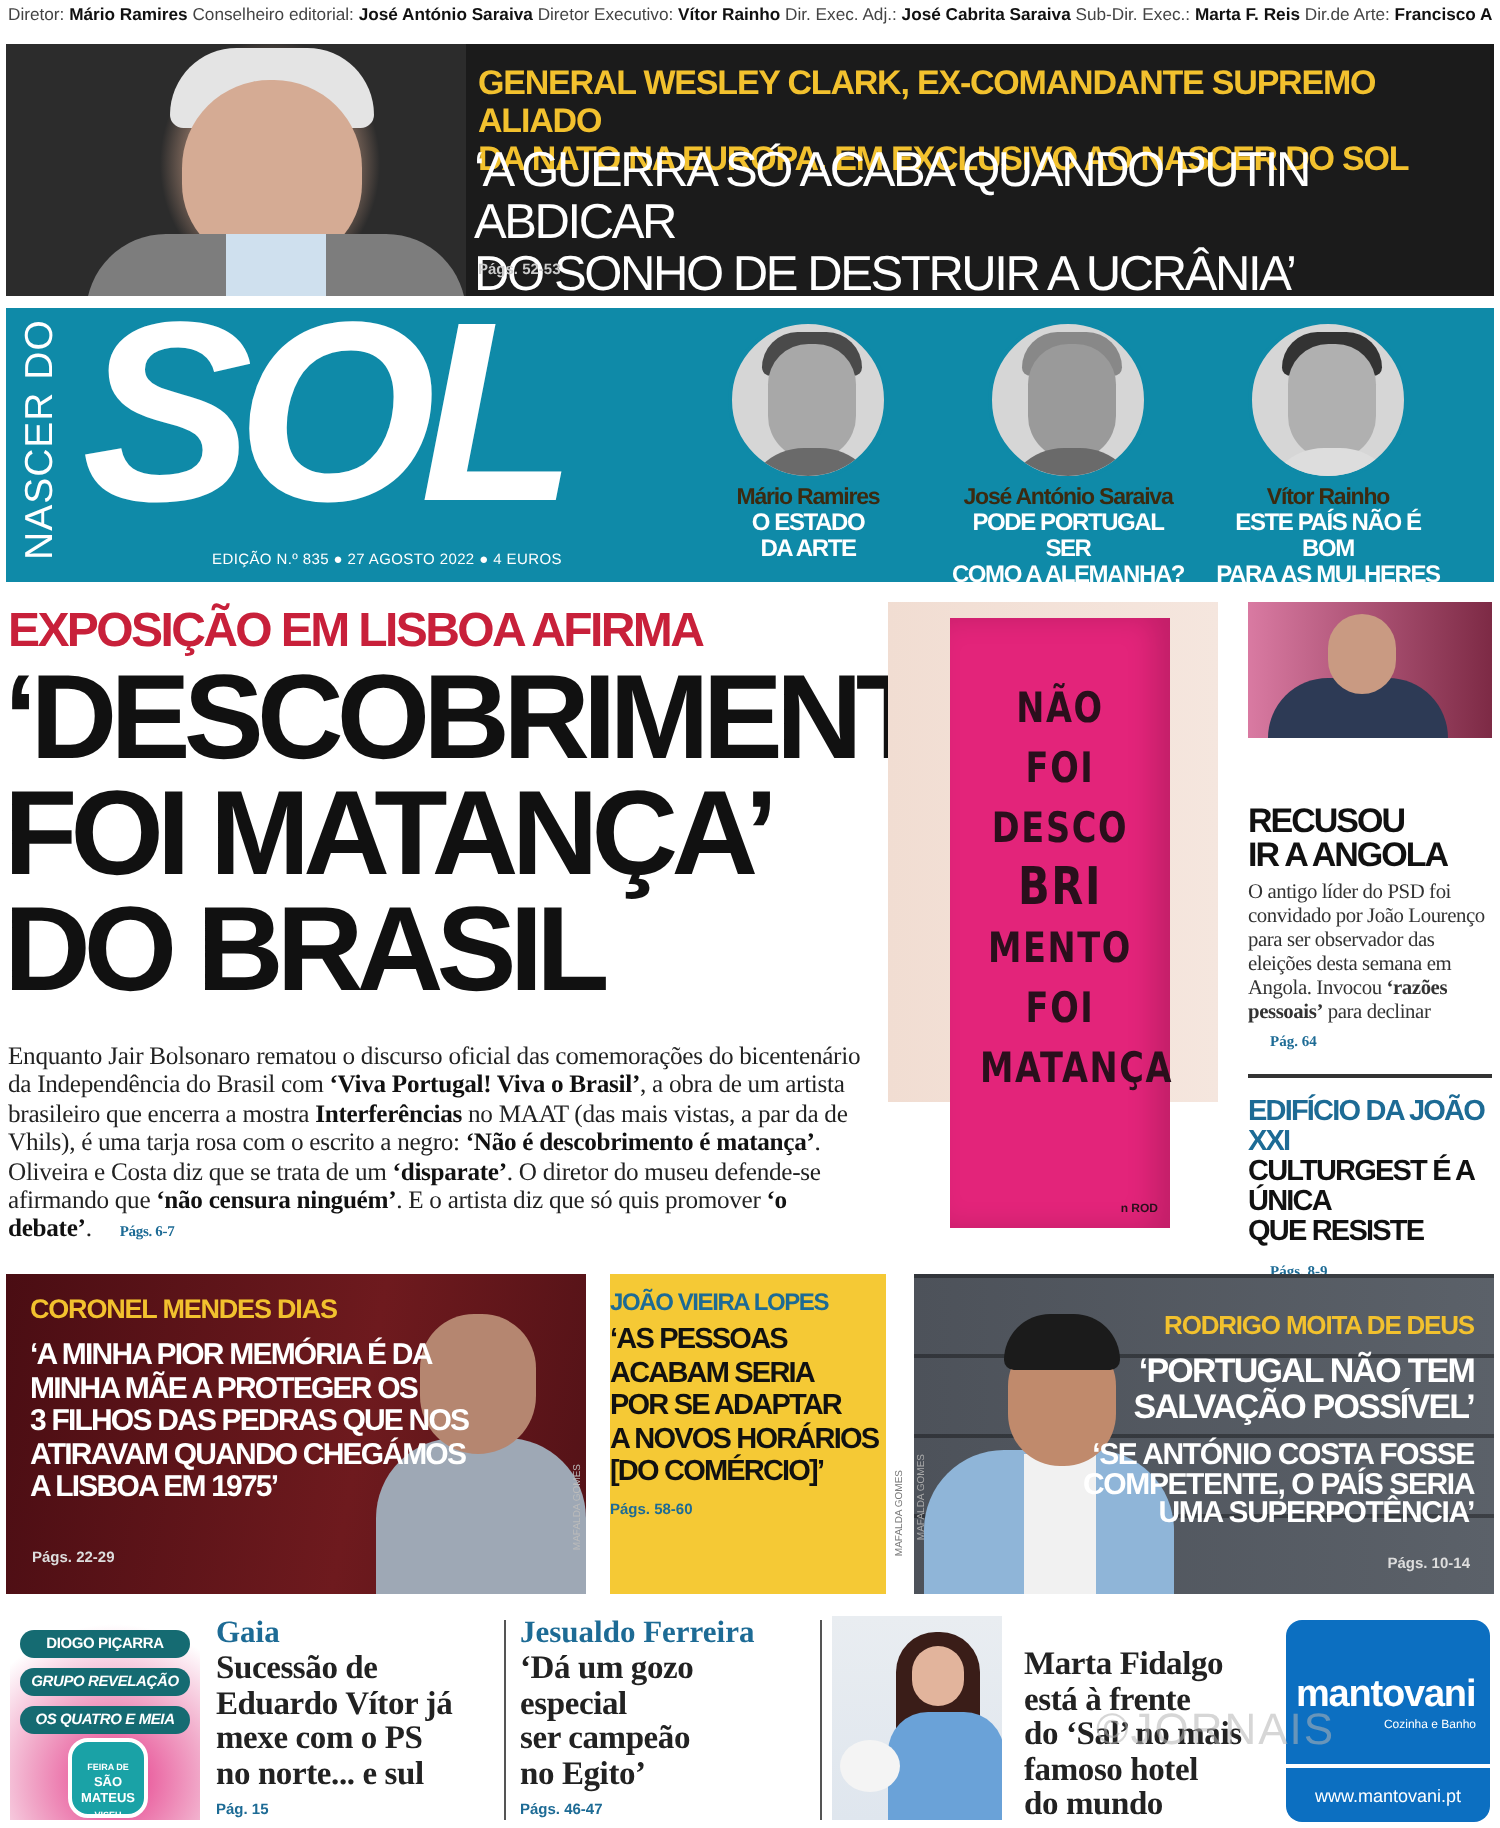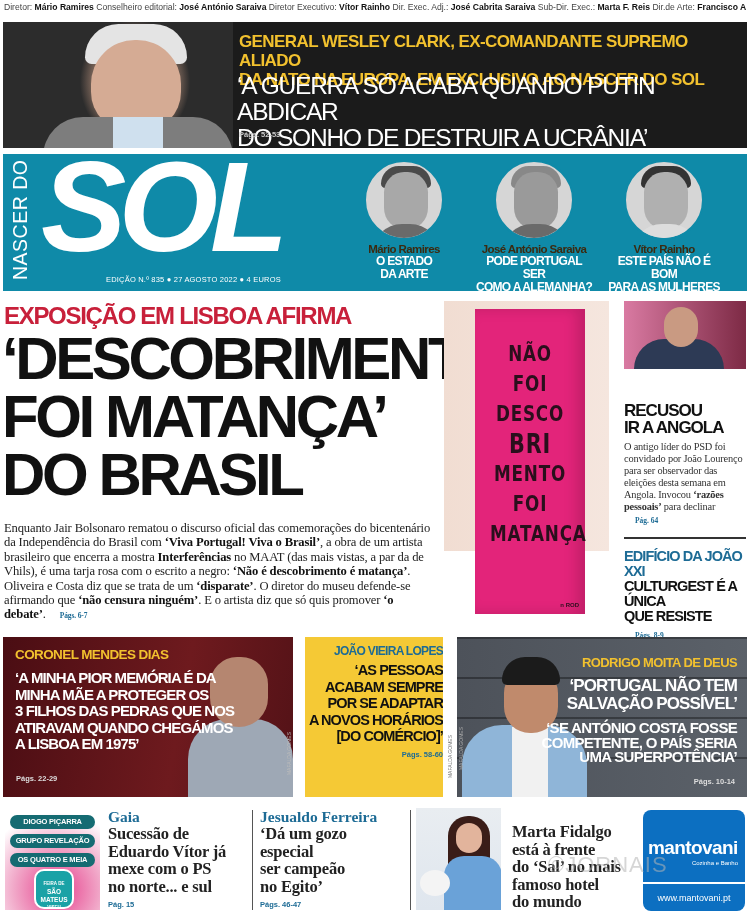--- a/index.html
+++ b/index.html
@@ -62,21 +62,21 @@
   .band { position: absolute; top: 637px; height: 160px; overflow: hidden; }
   .band-red { left: 3px; width: 290px; background: linear-gradient(100deg, #4a0d13 0%, #6e1a1e 60%, #531217 100%); }
   .band-red .kick { position: absolute; left: 12px; top: 10px; color: #f2c12e; font-size: 13.5px; font-weight: 700; letter-spacing: -0.6px; }
   .band-red .quote { position: absolute; left: 12px; top: 33px; color: #fff; font-size: 15px; line-height: 16.5px; font-weight: 700; letter-spacing: -0.9px; }
   .band-red .pg { position: absolute; left: 13px; top: 137px; color: #ddd; font-size: 7.5px; font-weight: 700; }
   .band-red .person { position: absolute; left: 185px; top: 20px; width: 105px; height: 145px; }
   .band-red .person .head { position: absolute; left: 22px; top: 0; width: 58px; height: 70px; border-radius: 28px 28px 30px 30px; background: #b58670; }
   .band-red .person .body { position: absolute; left: 0; top: 62px; width: 105px; height: 90px; border-radius: 40px 40px 0 0; background: #9ea8b5; }
   .band-red .credit { position: absolute; right: 1px; top: 95px; writing-mode: vertical-rl; transform: rotate(180deg); color: #bbb; font-size: 5px; }
 
-  .band-yellow { left: 305px; width: 138px; background: #f5c935; text-align: right; }
+  .band-yellow { left: 305px; width: 138px; background: #f5c935; text-align: left; }
   .band-yellow .kick { margin-top: 7px; color: #1d6b95; font-size: 12px; font-weight: 700; letter-spacing: -0.7px; }
   .band-yellow .quote { margin-top: 4px; color: #111; font-size: 14.5px; line-height: 16.5px; font-weight: 700; letter-spacing: -0.9px; }
   .band-yellow .pg { margin-top: 5px; color: #1d6b95; font-size: 7.5px; font-weight: 700; }
   .ygap-credit { position: absolute; left: 447px; top: 735px; writing-mode: vertical-rl; transform: rotate(180deg); color: #777; font-size: 5px; }
 
   .band-grey { left: 457px; width: 290px; background: linear-gradient(90deg, #4d525a 0%, #5b6169 100%); }
   .band-grey .bricks { position: absolute; inset: 0; background: repeating-linear-gradient(0deg, transparent 0, transparent 38px, rgba(0,0,0,0.35) 38px, rgba(0,0,0,0.35) 40px); }
   .band-grey .person { position: absolute; left: 5px; top: 20px; width: 125px; height: 145px; }
   .band-grey .person .hair { position: absolute; left: 40px; top: 0; width: 58px; height: 28px; border-radius: 28px 28px 6px 6px; background: #1b1b1b; }
   .band-grey .person .head { position: absolute; left: 42px; top: 10px; width: 54px; height: 66px; border-radius: 26px; background: #c08a6c; }
@@ -85,21 +85,21 @@
   .band-grey .kick { position: absolute; right: 10px; top: 18px; color: #f2c12e; font-size: 13px; font-weight: 700; letter-spacing: -0.6px; text-align: right; }
   .band-grey .quote1 { position: absolute; right: 10px; top: 40px; color: #fff; font-size: 17px; line-height: 18px; font-weight: 700; letter-spacing: -0.9px; text-align: right; }
   .band-grey .quote2 { position: absolute; right: 10px; top: 84px; color: #fff; font-size: 15px; line-height: 14.5px; font-weight: 700; letter-spacing: -0.7px; text-align: right; }
   .band-grey .pg { position: absolute; right: 12px; top: 140px; color: #ddd; font-size: 7.5px; font-weight: 700; }
   .band-grey .credit { position: absolute; left: 1px; top: 90px; writing-mode: vertical-rl; transform: rotate(180deg); color: #aaa; font-size: 5px; }
 
   
   .bottom { position: absolute; left: 0; top: 805px; width: 750px; height: 109px; }
   .ad-sm { position: absolute; left: 5px; top: 3px; width: 95px; height: 102px; background: radial-gradient(circle at 55% 80%, #e63b8a 0%, #f1a9c9 45%, #ffffff 80%); }
   .ad-sm .pill { margin: 7px auto 0; width: 85px; height: 14px; border-radius: 7px; background: #156b72; color: #fff; font-size: 7.5px; font-weight: 700; text-align: center; line-height: 14px; letter-spacing: -0.2px; }
-  .ad-sm .pill + .pill { margin-top: 5px; }
+  .ad-sm .pill + .pill { margin-top: 5px; font-style: italic; }
   .ad-sm .badge { position: absolute; left: 29px; top: 61px; width: 40px; height: 40px; border-radius: 10px; background: #1aa2a6; border: 2px solid #fff; color: #fff; font-size: 6.5px; font-weight: 700; text-align: center; padding-top: 9px; line-height: 8px; }
   .brief-k { font-family: "Liberation Serif", serif; font-size: 15.5px; font-weight: 700; color: #1d6b95; line-height: 17px; }
   .brief-h { font-family: "Liberation Serif", serif; font-size: 16.5px; font-weight: 700; color: #222; line-height: 17.5px; letter-spacing: -0.2px; }
   .brief-pg { font-size: 7.5px; font-weight: 700; color: #1d6b95; margin-top: 5px; }
   .brief-gaia { position: absolute; left: 108px; top: 3px; width: 140px; }
   .vrule { position: absolute; top: 5px; width: 1px; height: 100px; background: #555; }
   .brief-jes { position: absolute; left: 260px; top: 3px; width: 150px; }
   .marta-photo { position: absolute; left: 416px; top: 3px; width: 85px; height: 102px; background: linear-gradient(180deg, #e9edf1 0%, #dfe6ee 100%); overflow: hidden; }
   .marta-photo .hair { position: absolute; left: 32px; top: 8px; width: 42px; height: 62px; border-radius: 20px 20px 10px 10px; background: #3a1d18; }
   .marta-photo .face { position: absolute; left: 40px; top: 15px; width: 26px; height: 30px; border-radius: 13px; background: #e2b49c; }
@@ -241,21 +241,21 @@
     <div>A LISBOA EM 1975’</div>
   </div>
   <div class="pg">Págs. 22-29</div>
   <div class="credit">MAFALDA GOMES</div>
 </div>
 
 <div class="band band-yellow">
   <div class="kick">JOÃO VIEIRA LOPES</div>
   <div class="quote">
     <div>‘AS PESSOAS</div>
-    <div>ACABAM SEMPRE</div>
+    <div>ACABAM SERIA</div>
     <div>POR SE ADAPTAR</div>
     <div>A NOVOS HORÁRIOS</div>
     <div>[DO COMÉRCIO]’</div>
   </div>
   <div class="pg">Págs. 58-60</div>
 </div>
 <div class="ygap-credit">MAFALDA GOMES</div>
 
 <div class="band band-grey">
   <div class="bricks"></div>

